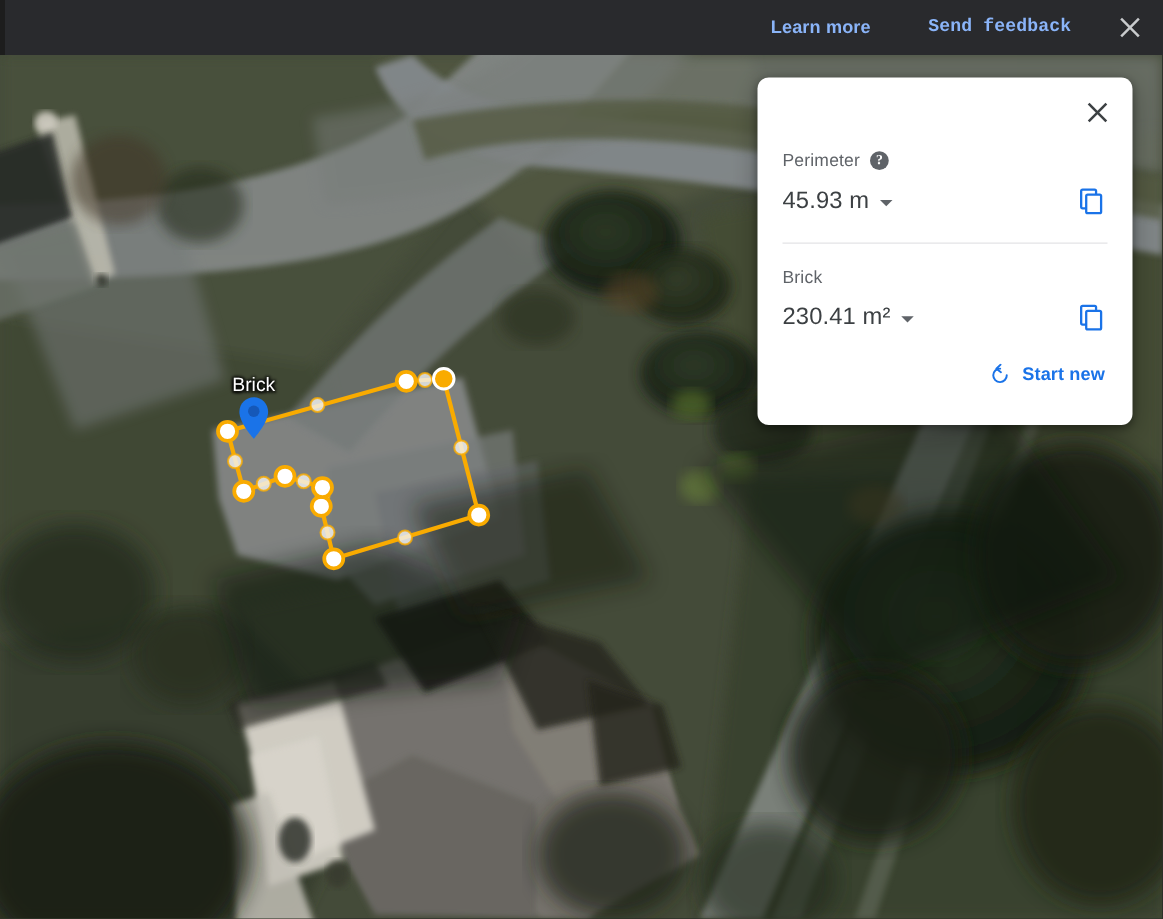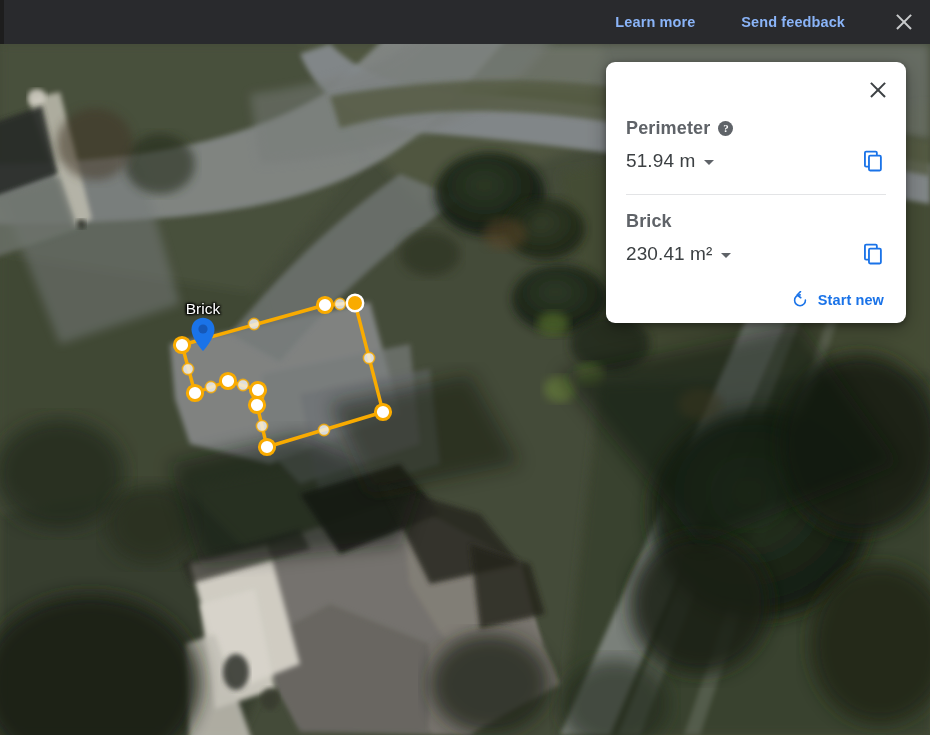--- a/index.html
+++ b/index.html
@@ -27,21 +27,21 @@
   }
   .topbar-link {
     color: #8ab4f8;
     font-size: 14.5px;
     font-weight: 600;
     letter-spacing: .1px;
     cursor: pointer;
     margin-right: 46px;
     white-space: nowrap;
   }
-  .topbar-link.second { margin-right: 44px; }
+  .topbar-link.second { margin-right: 32px; font-family: Liberation Mono, monospace; }
   #topbar-close {
     width: 30px; height: 30px;
     margin-right: 15px;
     position: relative;
     cursor: pointer;
   }
   #topbar-close::before, #topbar-close::after {
     content: "";
     position: absolute;
     left: 5px; top: 14px;
@@ -112,23 +112,23 @@
   .measure-block.first { padding-top: 56px; }
   .measure-block.second { padding-top: 16px; padding-bottom: 4px; }
 
   .measure-label-row {
     display: flex;
     align-items: center;
     gap: 8px;
     height: 20px;
   }
   .measure-label {
-    font-size: 18px;
+    font-size: 14px;
     color: #5f6368;
-    font-weight: 700;
+    font-weight: 400;
     letter-spacing: .15px;
   }
   .help-icon {
     width: 15px; height: 15px;
     border-radius: 50%;
     background: #5f6368;
     color: #ffffff;
     font-size: 11px;
     font-weight: 700;
     line-height: 15px;
@@ -168,21 +168,21 @@
   .divider {
     height: 1px;
     background: #e3e4e6;
     margin: 18px 20px 0 20px;
   }
   #start-new-row {
     display: flex;
     align-items: center;
     justify-content: flex-end;
     gap: 9px;
-    padding: 18px 22px 14px 20px;
+    padding: 18px 22px 31px 20px;
     cursor: pointer;
   }
   #start-new-label {
     color: #1a73e8;
     font-size: 14.5px;
     font-weight: 600;
     letter-spacing: .1px;
   }
 </style>
 </head>
@@ -369,21 +369,21 @@
   <div id="panel">
 
     <div id="panel-close"></div>
 
     <div class="measure-block first">
       <div class="measure-label-row">
         <span class="measure-label">Perimeter</span>
         <span class="help-icon">?</span>
       </div>
       <div class="measure-value-row">
-        <span class="measure-value">51.94 m</span>
+        <span class="measure-value">45.93 m</span>
         <span class="caret"></span>
         <span class="copy-btn">
           <svg width="22" height="22" viewBox="0 0 24 24">
             <rect x="3.2" y="1.8" width="13" height="16.4" rx="1.3" fill="none" stroke="#1a73e8" stroke-width="2"></rect>
             <rect x="7.6" y="6.2" width="13" height="16.2" rx="1.3" fill="#ffffff" stroke="#1a73e8" stroke-width="2"></rect>
           </svg>
         </span>
       </div>
     </div>
 

